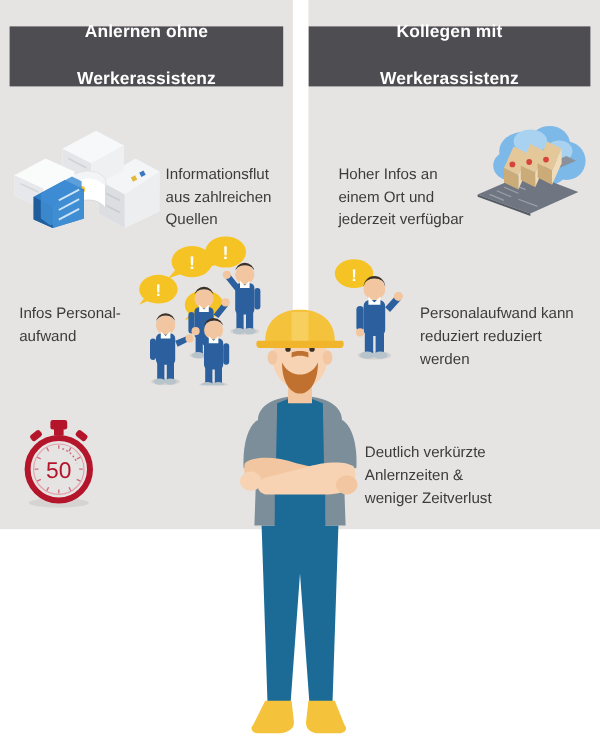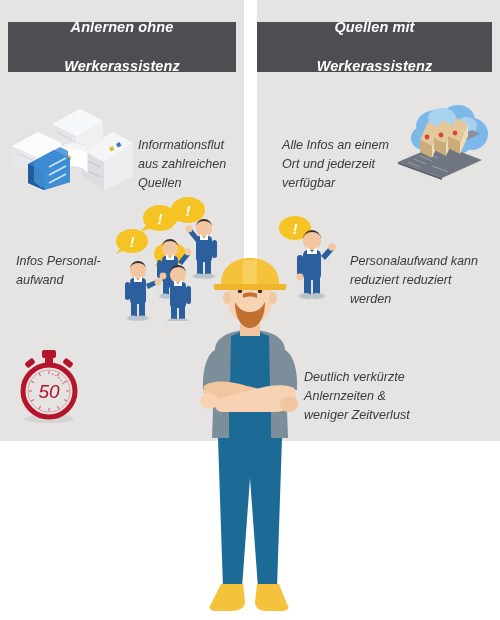--- a/index.html
+++ b/index.html
@@ -3,21 +3,21 @@
 <meta charset="utf-8">
 <style>
   html,body{margin:0;padding:0;}
   body{
     width:500px;height:620px;
     background:#ffffff;
     font-family:"Liberation Sans", sans-serif;
     overflow:hidden;
     position:relative;
   }
-  #stage{position:absolute;left:0;top:0;width:464px;height:620px;font-style:italic;}
+  #stage{position:absolute;left:0;top:0;width:464px;height:620px;}
 
   .gray-panel{
     position:absolute;left:0;top:0;width:500px;height:441px;
     background:#e6e4e3;
   }
   .col-gap{
     position:absolute;left:244px;top:0;width:13px;height:441px;
     background:#ffffff;
   }
 
@@ -68,21 +68,21 @@
 
   <div class="header-bar left">
     <span>
       <span>Anlernen ohne</span><br>
       <span>Werkerassistenz</span>
     </span>
   </div>
 
   <div class="header-bar right">
     <span>
-      <span>Quellen mit</span><br>
+      <span>Kollegen mit</span><br>
       <span>Werkerassistenz</span>
     </span>
   </div>
 
   <div class="col-gap"></div>
 
   <div class="icon-box" style="left:8px;top:98px;width:125px;height:92px;">
     <svg viewBox="0 0 125 92" width="125" height="92">
 
       <g>
@@ -169,21 +169,21 @@
       </g>
       <g>
         <polygon points="58,40 66,22 78,28 70,46" fill="#e4c89a"></polygon>
         <polygon points="58,40 70,46 70,58 58,52" fill="#cbab77"></polygon>
         <polygon points="70,46 78,28 78,40 70,58" fill="#f0dcb8"></polygon>
         <circle cx="65" cy="37" r="2.4" fill="#d6453c"></circle>
       </g>
     </svg>
   </div>
 
-  <div class="row-text" id="r1-right-text">Alle Infos an einem Ort und jederzeit verfügbar</div>
+  <div class="row-text" id="r1-right-text">Hoher Infos an einem Ort und jederzeit verfügbar</div>
 
   <div class="row-text" id="r2-left-text">Infos Personal-aufwand</div>
 
   <div class="icon-box" style="left:100px;top:196px;width:145px;height:125px;">
     <svg viewBox="0 0 145 125" width="145" height="125">
 
       <g>
         <ellipse cx="60" cy="22" rx="17" ry="13" fill="#f6c324"></ellipse>
         <path d="M47,28 L40,36 L52,32 Z" fill="#f6c324"></path>
         <text x="60" y="28" font-family="Liberation Sans, sans-serif" font-size="15" font-weight="bold" fill="#ffffff" text-anchor="middle">!</text>

